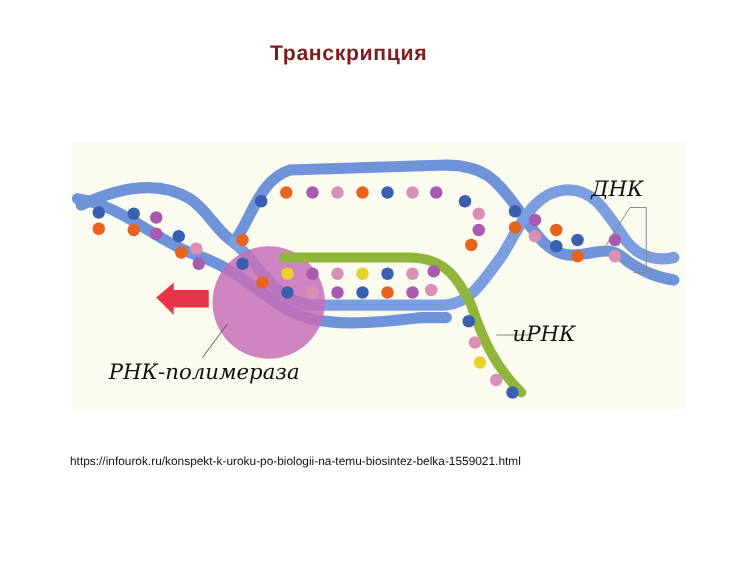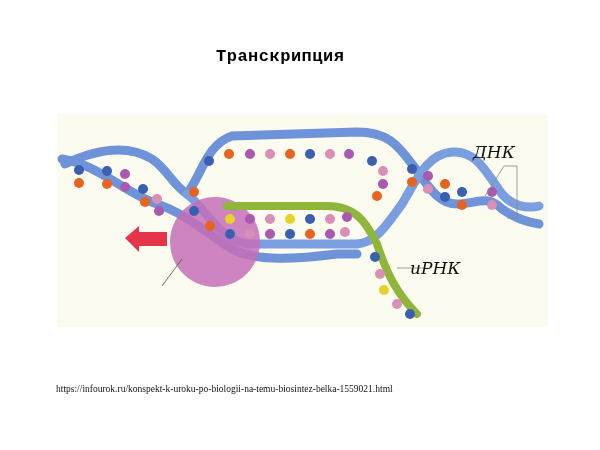--- a/index.html
+++ b/index.html
@@ -1,21 +1,21 @@
 <!DOCTYPE html>
 <html><head>
 <meta charset="utf-8">
 <style>
   html, body { margin:0; padding:0; }
   body { width:600px; height:450px; background:#ffffff; position:relative; overflow:hidden; font-family:"DejaVu Sans", sans-serif; }
-  .title { position:absolute; left:216px; top:46px; width:160px; color:#000000; font-family:Liberation Mono, monospace; font-weight:bold; font-size:17px; line-height:22px; letter-spacing:0.5px; }
+  .title { position:absolute; left:216px; top:32px; width:160px; color:#7f1d1d; font-family:Liberation Sans, sans-serif; font-weight:bold; font-size:17px; line-height:22px; letter-spacing:0.5px; }
   .figure { position:absolute; left:57px; top:114px; width:491px; height:213px; background:#fbfcef; }
   .figure svg { position:absolute; left:0; top:0; }
   .lbl { position:absolute; font-family:"DejaVu Serif", serif; font-style:italic; color:#111; font-size:17px; }
-  .source { position:absolute; left:56px; top:384px; font-family:Liberation Serif, serif; font-size:9.5px; color:#111; white-space:nowrap; }
+  .source { position:absolute; left:56px; top:364px; font-family:Liberation Sans, sans-serif; font-size:9.5px; color:#111; white-space:nowrap; }
 </style>
 </head>
 <body>
 
 <div class="title">Транскрипция</div>
 
 <div class="figure">
   <svg width="491" height="213" viewBox="0 0 491 213">
 
     <path d="M5,45 C40,50 70,80 100,90 C130,100 150,120 175,135 C200,148 240,145 280,140 L300,140" stroke="#6f93d8" stroke-width="9" fill="none" stroke-linecap="round"></path>
@@ -98,15 +98,16 @@
       <circle cx="353" cy="200" r="5" fill="#3a5fb0"></circle>
     </g>
 
     <path d="M105,172 L125,145" stroke="#555" stroke-width="0.8" fill="none"></path>
     <path d="M340,154 L368,154" stroke="#888" stroke-width="0.8" fill="none"></path>
     <path d="M428,82 L447,52 L460,52 L460,104 L450,104" stroke="#888" stroke-width="0.8" fill="none"></path>
   </svg>
 
   <div class="lbl" style="left:416px; top:28px;">ДНК</div>
   <div class="lbl" style="left:353px; top:144px;">иРНК</div>
+  <div class="lbl" style="left:30px; top:174px;">РНК-полимераза</div>
 </div>
 
 <a class="source">https://infourok.ru/konspekt-k-uroku-po-biologii-na-temu-biosintez-belka-1559021.html</a>
 
 </body></html>

